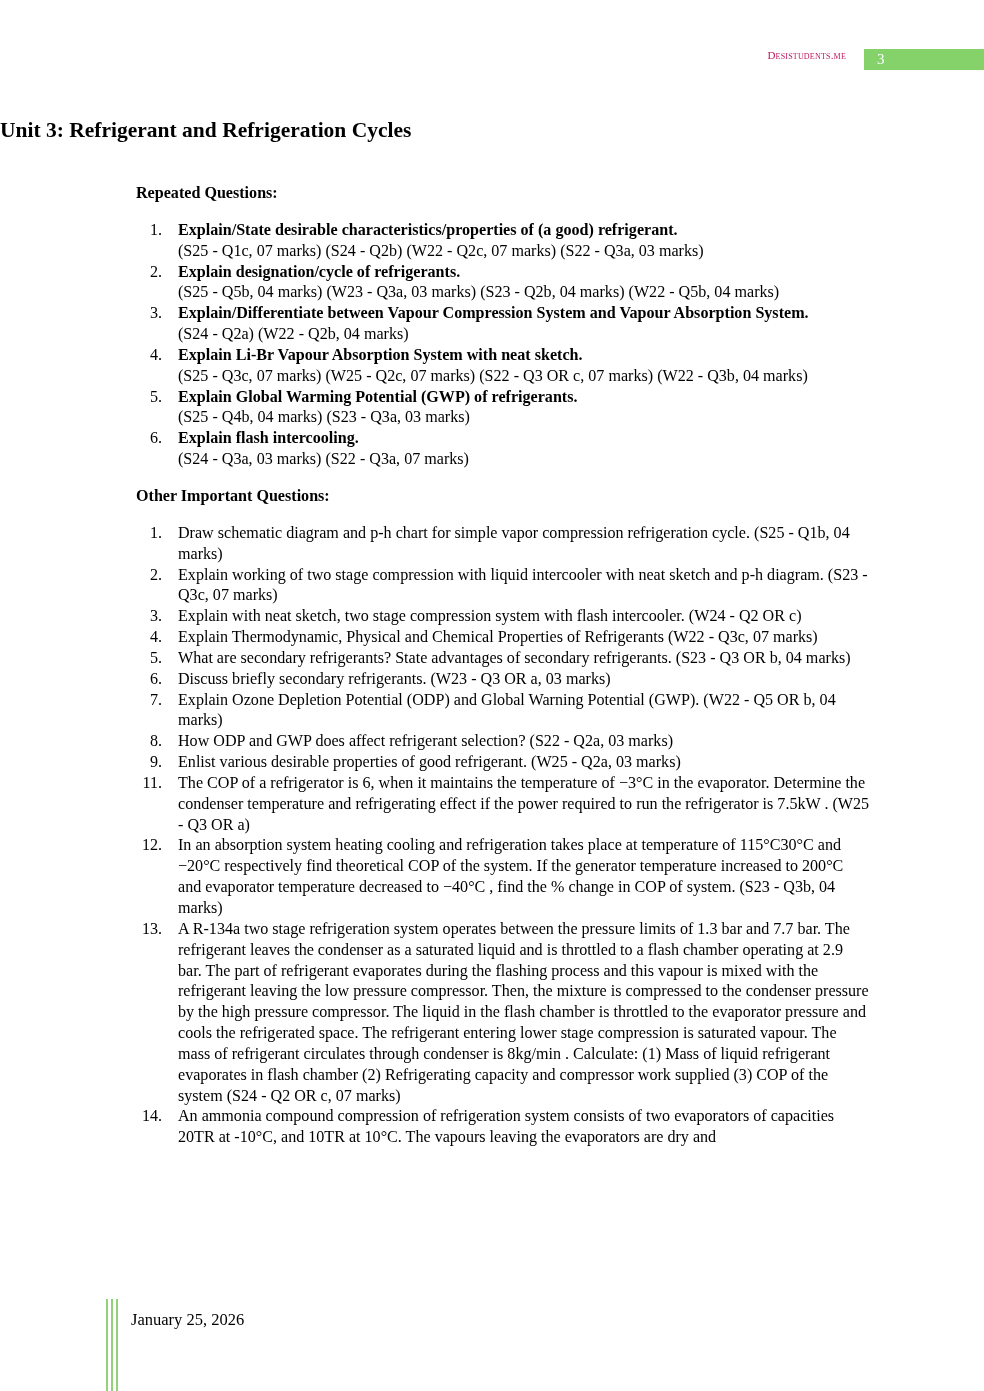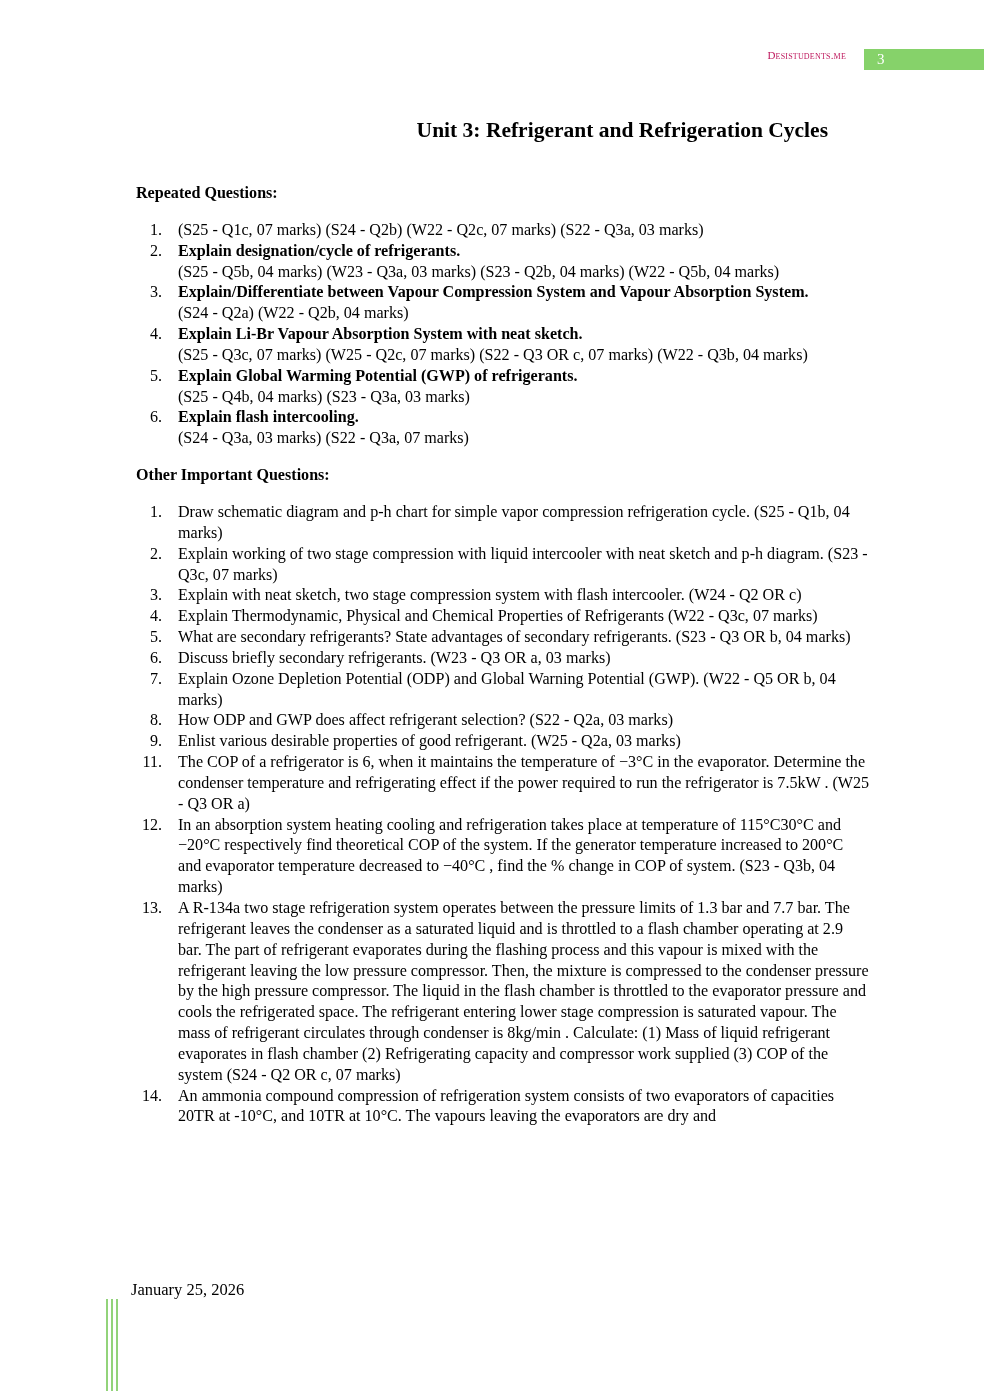--- a/index.html
+++ b/index.html
@@ -12,49 +12,50 @@
     position: absolute; top: 49px; right: 138px;
     font-size: 11px; color: #be185d; letter-spacing: 0.2px;
     font-variant: small-caps;
   }
   .hdr-page {
     position: absolute; top: 49px; left: 864px; width: 120px; height: 21px;
     background: #86d26a; color: #ffffff; font-size: 15px;
     line-height: 21px; padding-left: 13px; box-sizing: border-box;
   }
   .title {
-    position: absolute; top: 118px; left: 0; width: 828px; text-align: right;
+    position: absolute; top: 118px; left: 0; width: 828px; text-align: left;
     font-weight: bold; font-size: 21.5px; margin: 0;
   }
   .content {
     position: absolute; top: 167px; left: 120px; width: 750px;
     font-size: 16.1px; line-height: 20.85px;
   }
   .sec-head { font-weight: bold; margin: 16px; }
   ol { margin: 0; padding: 0; list-style: none; }
   li { position: relative; padding-left: 58px; }
   .num { position: absolute; left: 0; width: 42px; text-align: right; }
   .q-bold { font-weight: bold; }
   .footer-lines { position: absolute; left: 106px; top: 1299px; width: 12px; height: 92px; }
   .footer-lines span { position: absolute; top: 0; bottom: 0; width: 2px; background: #92d37a; }
-  .footer-date { position: absolute; top: 1280px; left: 131px; font-size: 16.5px; }
+  .footer-date { position: absolute; top: 1310px; left: 131px; font-size: 16.5px; }
 </style>
 </head>
 <body>
 
 <div class="hdr-site">Desistudents.me</div>
 <div class="hdr-page">3</div>
 
 <h1 class="title">Unit 3: Refrigerant and Refrigeration Cycles</h1>
 
 <div class="content">
   <p class="sec-head">Repeated Questions:</p>
   <ol>
     <li>
         <span class="num">1.</span>
+        <div class="q-bold">Explain/State desirable characteristics/properties of (a good) refrigerant.</div>
         <div>(S25 - Q1c, 07 marks) (S24 - Q2b) (W22 - Q2c, 07 marks) (S22 - Q3a, 03 marks)</div>
       </li>
     <li>
         <span class="num">2.</span>
         <div class="q-bold">Explain designation/cycle of refrigerants.</div>
         <div>(S25 - Q5b, 04 marks) (W23 - Q3a, 03 marks) (S23 - Q2b, 04 marks) (W22 - Q5b, 04 marks)</div>
       </li>
     <li>
         <span class="num">3.</span>
         <div class="q-bold">Explain/Differentiate between Vapour Compression System and Vapour Absorption System.</div>

